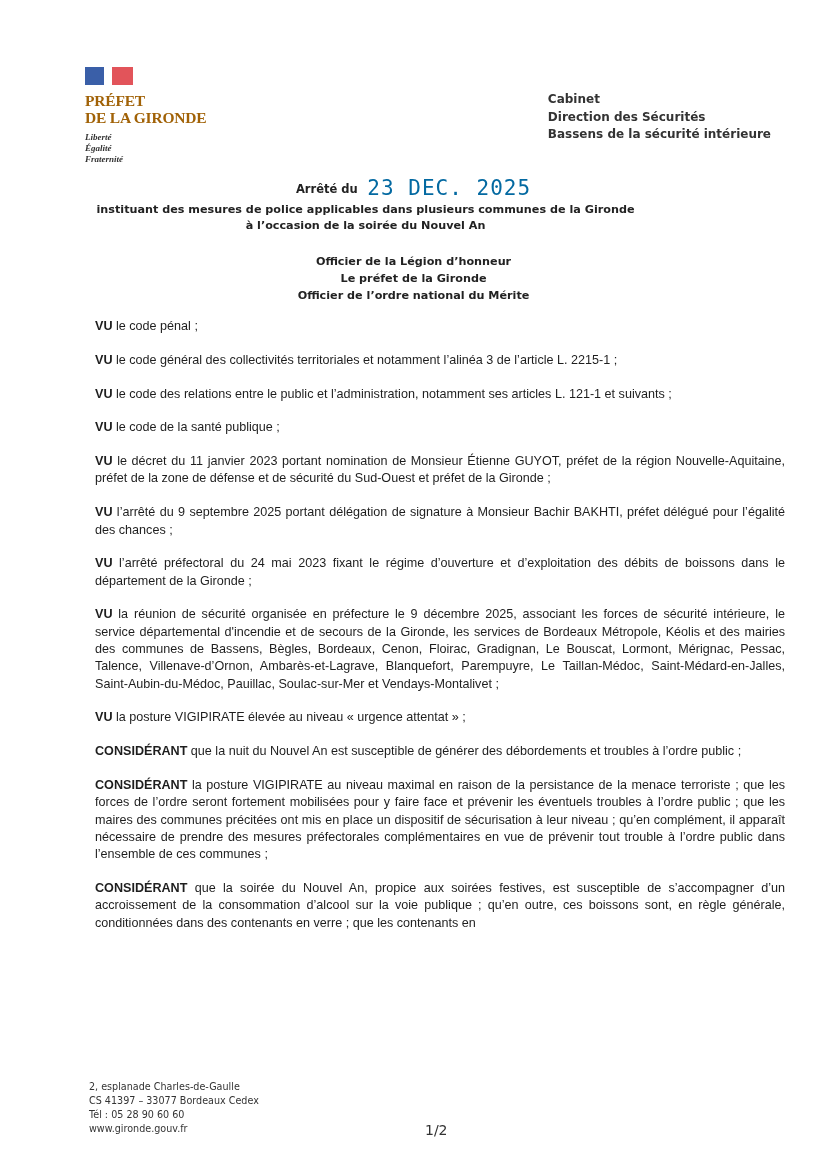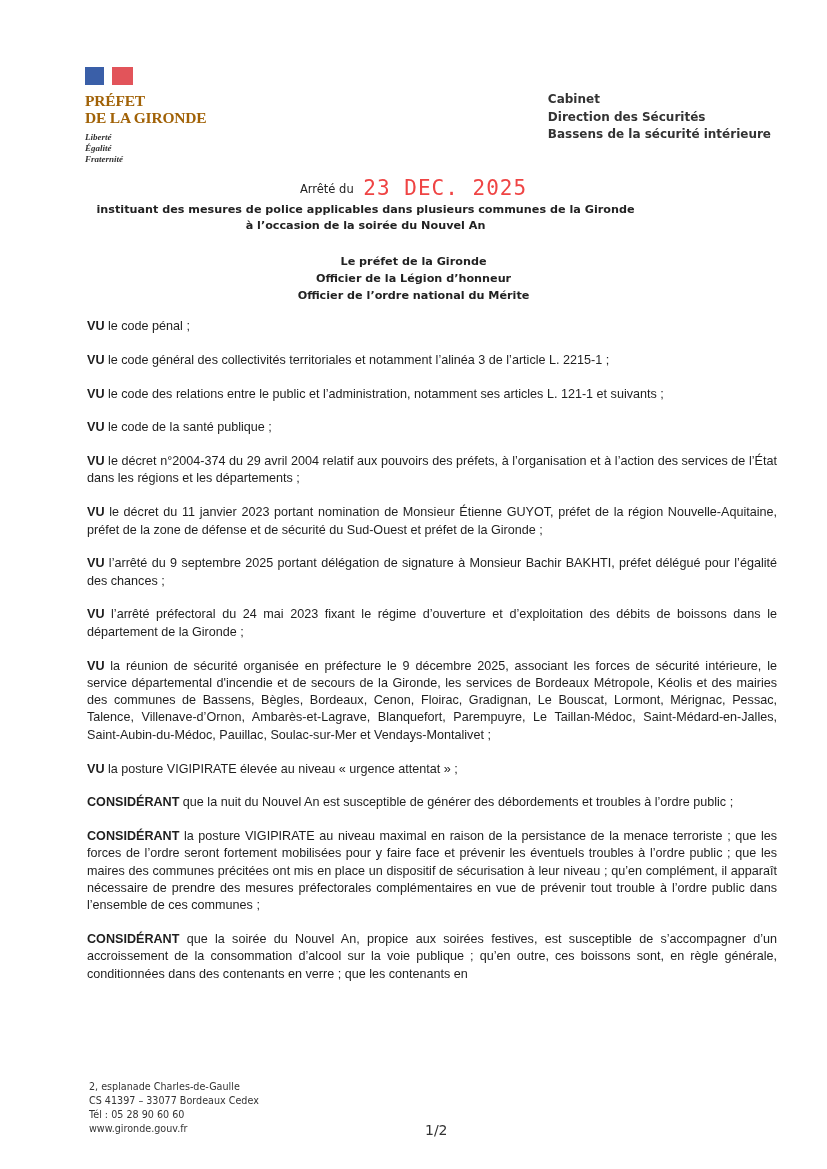--- a/index.html
+++ b/index.html
@@ -12,30 +12,30 @@
   .flag .r { width:21px; height:18px; background:#e2545a; }
   .logo-title { font-family:Liberation Serif, serif; font-weight:bold; font-size:15.5px;
                 line-height:17px; color:#a16207; margin-top:7px; letter-spacing:-0.2px; }
   .motto { font-family:"Liberation Serif", serif; font-style:italic; font-weight:bold;
            font-size:9px; line-height:11px; color:#333; margin-top:6px; }
   .service { position:absolute; right:56px; top:91px; 
              font-family:"DejaVu Sans", sans-serif; font-weight:bold; font-size:12px;
              line-height:17.5px; color:#333; }
   .arrete { position:absolute; left:0; width:827px; top:176px; text-align:center;
             font-family:"DejaVu Sans", sans-serif; font-size:11.5px; color:#222; }
-  .arrete .lbl { font-weight:normal;margin-top:44px; }
-  .stamp { font-family:"DejaVu Sans Mono", monospace; font-size:21px; color:#ef4444;
+  .arrete .lbl { font-weight:bold;margin-top:44px; }
+  .stamp { font-family:"DejaVu Sans Mono", monospace; font-size:21px; color:#0369a1;
            letter-spacing:1px; margin-left:6px; vertical-align:-2px; }
   .subtitle { position:absolute; left:0; width:731px; top:202px; text-align:center;
               font-family:"DejaVu Sans", sans-serif; font-weight:bold; font-size:11.2px;
               line-height:16px; color:#222; }
   .prefet { position:absolute; left:0; width:827px; top:253px; text-align:center;
             font-family:"DejaVu Sans", sans-serif; font-weight:bold; font-size:11.2px;
             line-height:17px; color:#222; }
-  .body { position:absolute; left:87px; width:690px; top:318px; font-size:12.6px;
+  .body { position:absolute; left:95px; width:690px; top:318px; font-size:12.6px;
           line-height:17.3px; text-align:justify; }
   .para { margin:0 0 16.5px 0; }
   .kw { font-weight:bold; }
   .footer { position:absolute; left:89px; top:1080px; font-family:"DejaVu Sans", sans-serif;
             font-size:9.6px; line-height:14px; color:#333; }
   .pagenum { position:absolute; left:425px; top:1122px; font-family:"DejaVu Sans", sans-serif;
              font-size:14px; color:#333; }
 </style>
 </head>
 <body>
@@ -67,31 +67,30 @@
   <span class="lbl">Arrêté du</span>
   <span class="stamp">23 DEC. 2025</span>
 </div>
 
 <div class="subtitle">
   <div>instituant des mesures de police applicables dans plusieurs communes de la Gironde</div>
   <div>à l’occasion de la soirée du Nouvel An</div>
 </div>
 
 <div class="prefet">
+  <div>Officier de la Légion d’honneur</div>
   <div>Le préfet de la Gironde</div>
-  <div>Officier de la Légion d’honneur</div>
   <div>Officier de l’ordre national du Mérite</div>
 </div>
 
 <div class="body">
   <p class="para"><span class="kw">VU</span><span> le code pénal ;</span></p>
   <p class="para"><span class="kw">VU</span><span> le code général des collectivités territoriales et notamment l’alinéa 3 de l’article L. 2215-1 ;</span></p>
   <p class="para"><span class="kw">VU</span><span> le code des relations entre le public et l’administration, notamment ses articles L. 121-1 et suivants ;</span></p>
   <p class="para"><span class="kw">VU</span><span> le code de la santé publique ;</span></p>
-  <p class="para"><span class="kw">VU</span><span> le décret n°2004-374 du 29 avril 2004 relatif aux pouvoirs des préfets, à l’organisation et à l’action des services de l’État dans les régions et les départements ;</span></p>
   <p class="para"><span class="kw">VU</span><span> le décret du 11 janvier 2023 portant nomination de Monsieur Étienne GUYOT, préfet de la région Nouvelle-Aquitaine, préfet de la zone de défense et de sécurité du Sud-Ouest et préfet de la Gironde ;</span></p>
   <p class="para"><span class="kw">VU</span><span> l’arrêté du 9 septembre 2025 portant délégation de signature à Monsieur Bachir BAKHTI, préfet délégué pour l’égalité des chances ;</span></p>
   <p class="para"><span class="kw">VU</span><span> l’arrêté préfectoral du 24 mai 2023 fixant le régime d’ouverture et d’exploitation des débits de boissons dans le département de la Gironde ;</span></p>
   <p class="para"><span class="kw">VU</span><span> la réunion de sécurité organisée en préfecture le 9 décembre 2025, associant les forces de sécurité intérieure, le service départemental d'incendie et de secours de la Gironde, les services de Bordeaux Métropole, Kéolis et des mairies des communes de Bassens, Bègles, Bordeaux, Cenon, Floirac, Gradignan, Le Bouscat, Lormont, Mérignac, Pessac, Talence, Villenave-d’Ornon, Ambarès-et-Lagrave, Blanquefort, Parempuyre, Le Taillan-Médoc, Saint-Médard-en-Jalles, Saint-Aubin-du-Médoc, Pauillac, Soulac-sur-Mer et Vendays-Montalivet ;</span></p>
   <p class="para"><span class="kw">VU</span><span> la posture VIGIPIRATE élevée au niveau « urgence attentat » ;</span></p>
   <p class="para"><span class="kw">CONSIDÉRANT</span><span> que la nuit du Nouvel An est susceptible de générer des débordements et troubles à l’ordre public ;</span></p>
   <p class="para"><span class="kw">CONSIDÉRANT</span><span> la posture VIGIPIRATE au niveau maximal en raison de la persistance de la menace terroriste ; que les forces de l’ordre seront fortement mobilisées pour y faire face et prévenir les éventuels troubles à l’ordre public ; que les maires des communes précitées ont mis en place un dispositif de sécurisation à leur niveau ; qu’en complément, il apparaît nécessaire de prendre des mesures préfectorales complémentaires en vue de prévenir tout trouble à l’ordre public dans l’ensemble de ces communes ;</span></p>
   <p class="para"><span class="kw">CONSIDÉRANT</span><span> que la soirée du Nouvel An, propice aux soirées festives, est susceptible de s’accompagner d’un accroissement de la consommation d’alcool sur la voie publique ; qu’en outre, ces boissons sont, en règle générale, conditionnées dans des contenants en verre ; que les contenants en</span></p>
 </div>
 

